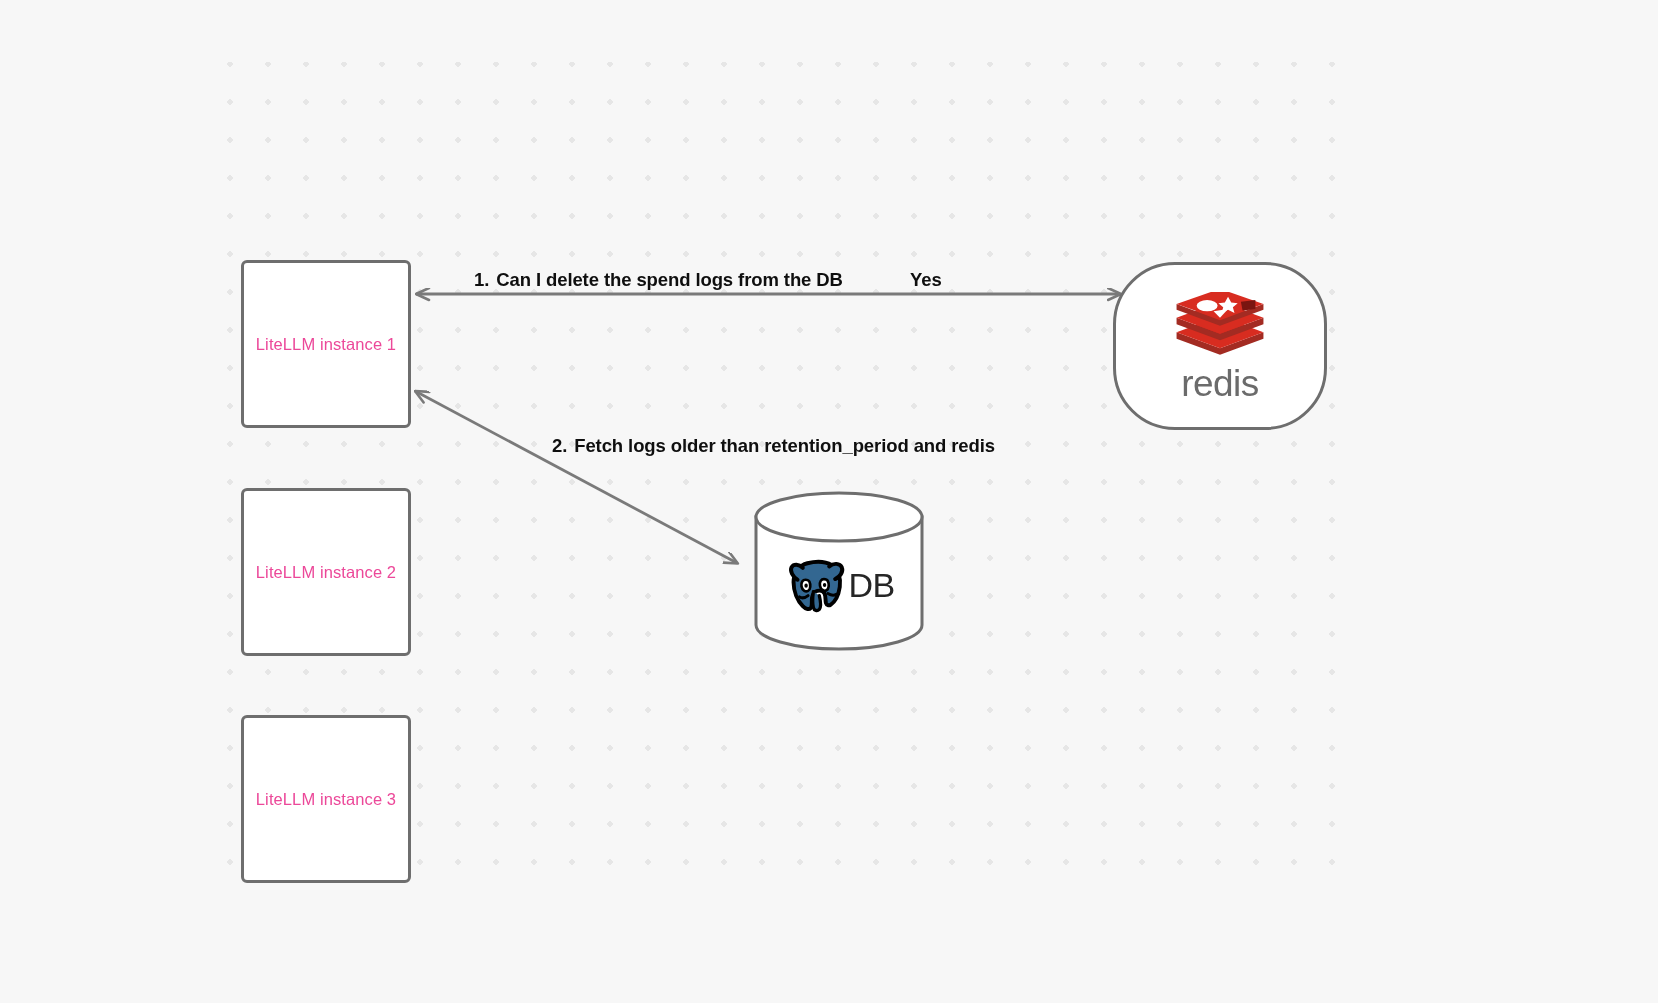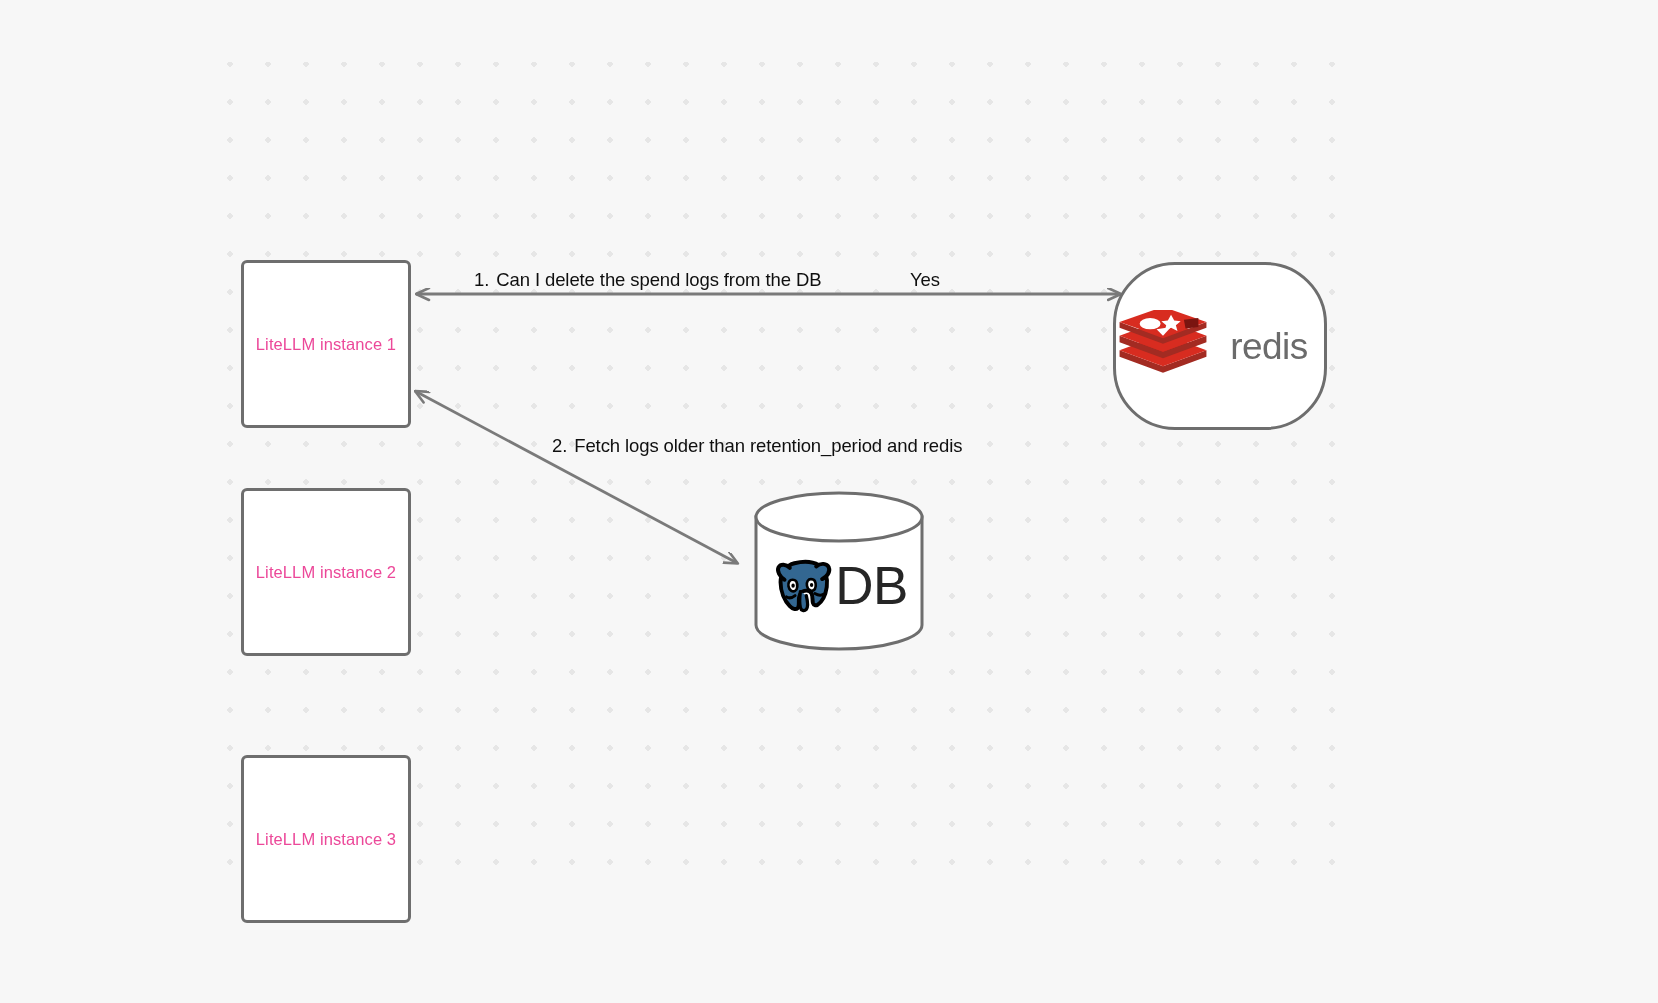--- a/index.html
+++ b/index.html
@@ -47,37 +47,37 @@
     justify-content: center;
   }
   .instance-label {
     font-size: 16.5px;
     color: #ec4899;
     font-family: "Liberation Sans", sans-serif;
     letter-spacing: 0.1px;
   }
   #instance-1 { left: 241px; top: 260px; }
   #instance-2 { left: 241px; top: 488px; }
-  #instance-3 { left: 241px; top: 715px; margin-top: 40px; }
+  #instance-3 { left: 241px; top: 715px; }
 
   
   #redis-node {
     left: 1113px;
     top: 262px;
     width: 214px;
     height: 168px;
     border-radius: 62px;
     display: flex;
     flex-direction: column;
     align-items: center;
     justify-content: center;
   }
   .redis-logo-wrap {
     display: flex;
-    flex-direction: row;
+    flex-direction: column;
     align-items: center;
     margin-top: 2px;
   }
   .redis-mark { width: 98px; height: 74px; display: block; }
   .redis-word { margin-top: 1px; display: block; }
 
   
   #db-node {
     position: absolute;
     left: 753px;
@@ -94,32 +94,32 @@
     width: 172px;
     height: 86px;
     display: flex;
     align-items: center;
     justify-content: center;
     gap: 1px;
   }
   .pg-mark { width: 66px; height: 66px; display: block; }
   .db-text {
     font-family: "Liberation Sans", sans-serif;
-    font-size: 53px;
+    font-size: 34px;
     font-weight: 400;
     color: #262626;
     letter-spacing: -0.5px;
     line-height: 1;
     margin-left: -2px;
   }
 
   .edge-label {
     position: absolute;
     font-family: "Liberation Sans", sans-serif;
-    font-weight: normal;
+    font-weight: bold;
     font-size: 18.5px;
     color: #0f0f0f;
     white-space: nowrap;
     z-index: 5;
     letter-spacing: -0.1px;
   }
   #label-1 { left: 474px; top: 269px; }
   #label-1 .step-no { margin-right: 7px; }
   #label-yes { left: 910px; top: 269px; }
   #label-2 { left: 552px; top: 435px; }

